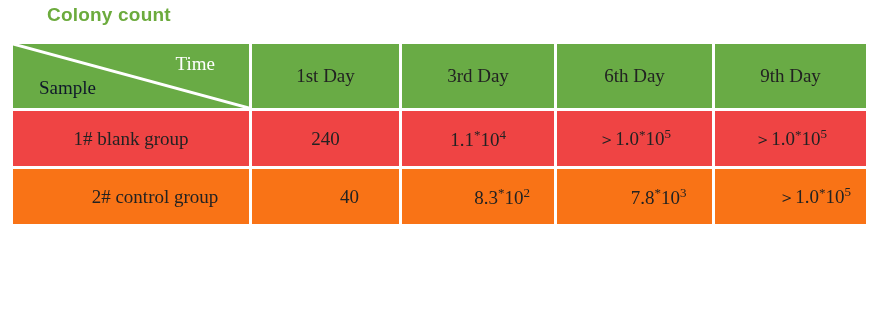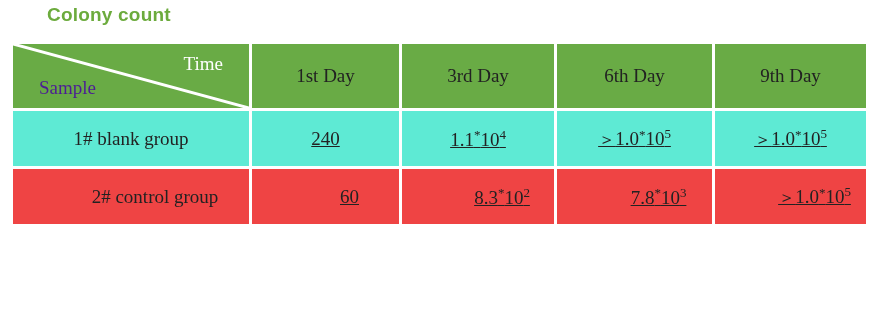--- a/index.html
+++ b/index.html
@@ -72,56 +72,55 @@
     top: 0;
     width: 100%;
     height: 100%;
     display: block;
   }
   .corner-sample {
     position: absolute;
     left: 26px;
     bottom: 9px;
     font-size: 19px;
-    color: #4c1d95;
+    color: #0f172a;
   }
   .corner-time {
     position: absolute;
-    right: 26px;
+    right: 34px;
     top: 9px;
     font-size: 19px;
     color: #ffffff;
   }
   tbody td {
     height: 55px;
   }
   tr.row-odd td {
-    background: #5eead4;
+    background: #ef4444;
   }
   tr.row-even td {
-    background: #ef4444;
+    background: #f97316;
     padding-left: 48px;
   }
   .sup {
     font-size: 13px;
     vertical-align: super;
   }
   .star {
     font-size: 13px;
     vertical-align: super;
     position: relative;
     top: 1px;
   }
   .gt {
     font-family: "DejaVu Sans", sans-serif;
     font-size: 17px;
   }
   .cellnum {
     white-space: nowrap;
-    text-decoration: underline;
   }
 </style>
 </head>
 <body>
 
 <div class="page">
 
   <div class="title">Colony count</div>
 
   <table class="colony">
@@ -152,21 +151,21 @@
     <tbody>
       <tr class="row-odd">
         <td>1# blank group</td>
         <td><span class="cellnum">240</span></td>
         <td><span class="cellnum">1.1<span class="star">*</span>10<span class="sup">4</span></span></td>
         <td><span class="cellnum"><span class="gt">＞</span>1.0<span class="star">*</span>10<span class="sup">5</span></span></td>
         <td><span class="cellnum"><span class="gt">＞</span>1.0<span class="star">*</span>10<span class="sup">5</span></span></td>
       </tr>
       <tr class="row-even">
         <td>2# control group</td>
-        <td><span class="cellnum">60</span></td>
+        <td><span class="cellnum">40</span></td>
         <td><span class="cellnum">8.3<span class="star">*</span>10<span class="sup">2</span></span></td>
         <td><span class="cellnum">7.8<span class="star">*</span>10<span class="sup">3</span></span></td>
         <td><span class="cellnum"><span class="gt">＞</span>1.0<span class="star">*</span>10<span class="sup">5</span></span></td>
       </tr>
     </tbody>
   </table>
 
 </div>
 
 </body></html>

